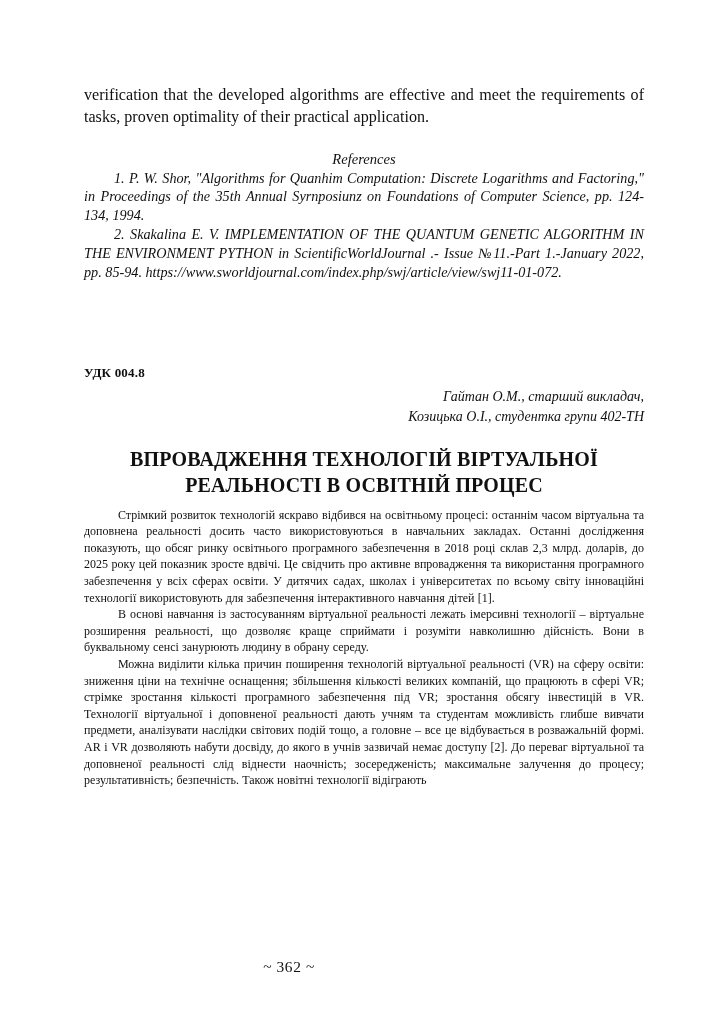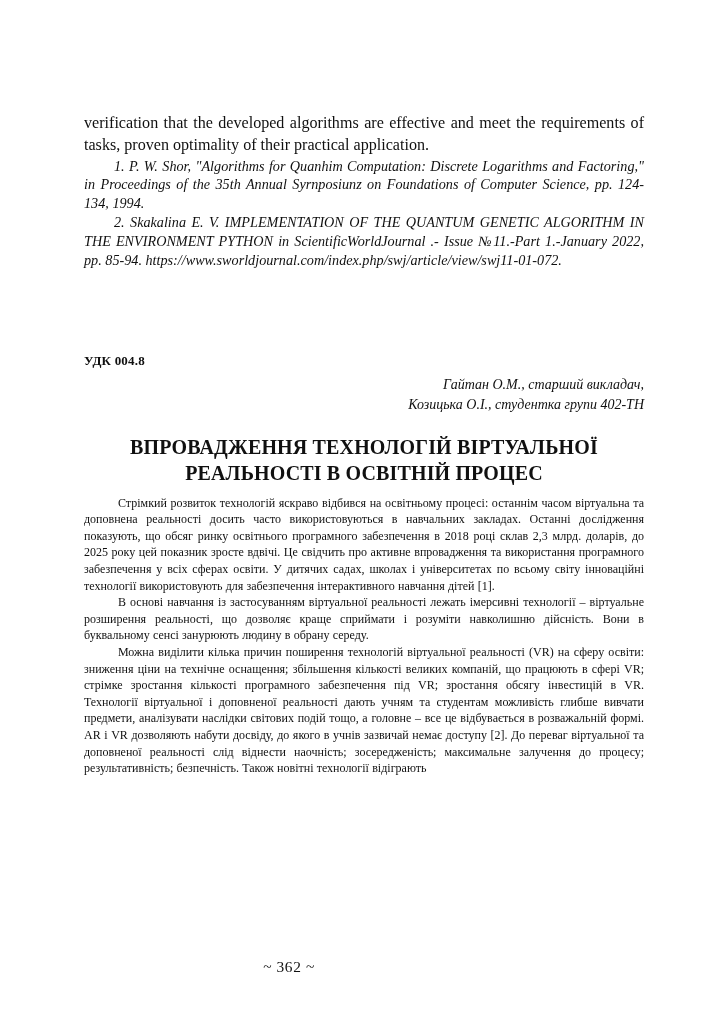--- a/index.html
+++ b/index.html
@@ -51,21 +51,20 @@
   .body-par.indent {
     text-indent: 34px;
   }
 
   
   .top-continuation {
     font-size: 16.1px;
     line-height: 1.385;
     text-align: justify;
     margin-bottom: 0;
-    margin-top: 28px;
   }
 
   
   .refs-heading {
     text-align: center;
     font-style: italic;
     font-size: 14.6px;
     margin-top: 21px;
     line-height: 1.3;
   }
@@ -134,20 +133,21 @@
   }
 </style>
 </head>
 <body>
 
 <div class="page">
   <div class="content">
 
     <p class="top-continuation">verification that the developed algorithms are effective and meet the requirements of tasks, proven optimality of their practical application.</p>
 
+    <p class="refs-heading">References</p>
 
     <p class="ref-item">
       <span class="refnum">1.</span>
       <span>P. W. Shor, "Algorithms for Quanhim Computation: Discrete Logarithms and Factoring," in Proceedings of the 35th Annual Syrnposiunz on Foundations of Computer Science, pp. 124- 134, 1994.</span>
     </p>
 
     <p class="ref-item">
       <span class="refnum">2.</span>
       <span>Skakalina E. V. IMPLEMENTATION OF THE QUANTUM GENETIC ALGORITHM IN THE ENVIRONMENT PYTHON in ScientificWorldJournal .- Issue №11.-Part 1.-January 2022, pp. 85-94. https://www.sworldjournal.com/index.php/swj/article/view/swj11-01-072.</span>
     </p>

